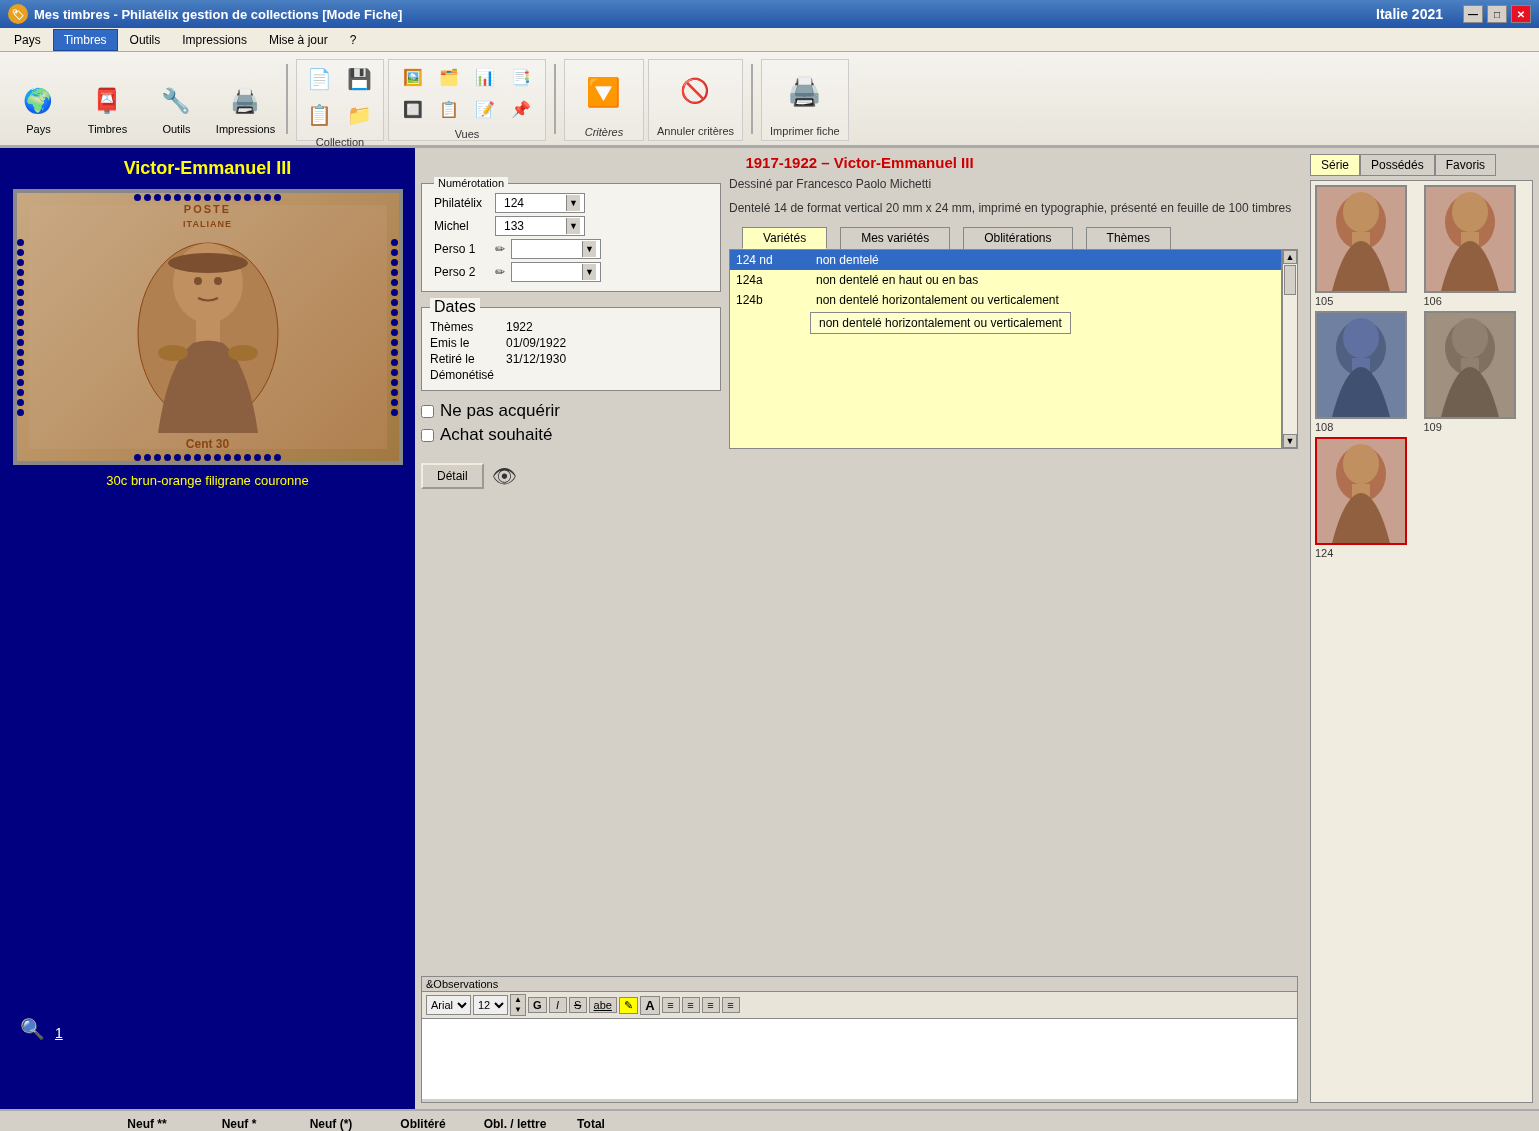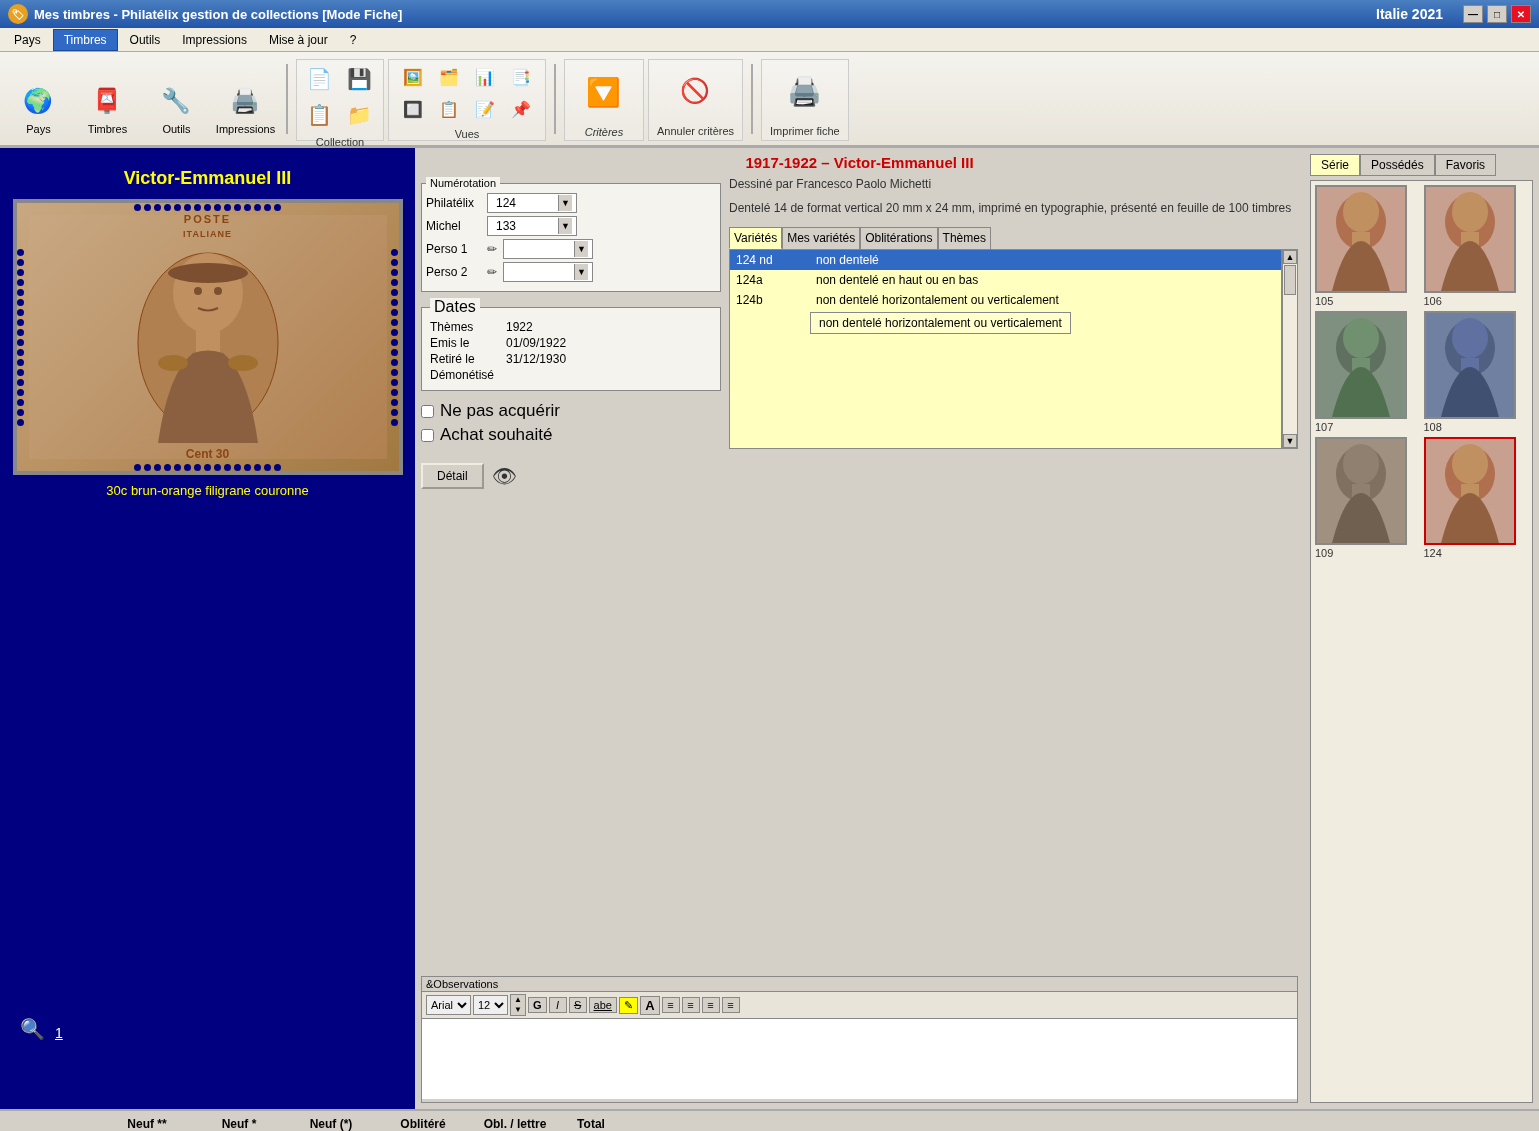--- a/index.html
+++ b/index.html
@@ -20,40 +20,40 @@
     
     .toolbar { background: linear-gradient(to bottom, #f5f3ee, #e8e4da); border-bottom: 2px solid #aaa; padding: 4px 6px; display: flex; align-items: flex-end; gap: 4px; height: 100px; }
     .toolbar-btn { display: flex; flex-direction: column; align-items: center; justify-content: center; width: 60px; cursor: pointer; padding: 4px 2px; border: 1px solid transparent; gap: 2px; }
     .toolbar-icon { width: 40px; height: 40px; display: flex; align-items: center; justify-content: center; font-size: 24px; }
     .toolbar-label { font-size: 11px; text-align: center; line-height: 1.2; }
     .toolbar-separator { width: 2px; height: 70px; background: #aaa; margin: 0 4px; align-self: center; }
     .toolbar-section-label { font-size: 11px; margin-top: 4px; color: #333; }
     .toolbar-grid-btn { width: 36px; height: 32px; display: flex; align-items: center; justify-content: center; cursor: pointer; border: 1px solid transparent; }
     
     
-    .stamp-panel { width: 420px; background: #000080; padding: 20px; display: flex; flex-direction: column; align-items: center; min-height: 520px; position: relative; }
+    .stamp-panel { width: 420px; background: #000080; padding: 10px; display: flex; flex-direction: column; align-items: center; min-height: 520px; position: relative; }
     .stamp-title { color: #ffff00; font-size: 18px; font-weight: bold; margin-bottom: 10px; text-align: center; }
     .stamp-image { width: 380px; height: 380px; background: #c8a882; border: 3px solid #888; display: flex; align-items: center; justify-content: center; position: relative; overflow: hidden; }
     .stamp-caption { color: #ffff00; font-size: 13px; margin-top: 8px; text-align: center; }
     .stamp-zoom { position: absolute; bottom: 50px; left: 20px; color: white; font-size: 18px; cursor: pointer; }
     .series-title { color: #cc0000; font-size: 15px; font-weight: bold; text-align: center; margin-bottom: 4px; }
     .designer-text { font-size: 12px; color: #333; margin-bottom: 4px; }
     .desc-text { font-size: 12px; color: #333; }
     .num-row { display: flex; align-items: center; gap: 6px; margin-bottom: 3px; }
     .num-label { width: 55px; font-size: 12px; }
     .num-input { width: 90px; height: 20px; border: 1px solid #888; padding: 1px 4px; background: white; font-size: 12px; display: flex; align-items: center; justify-content: space-between; }
     .num-dropdown { width: 14px; font-size: 9px; background: #d4d0c8; border-left: 1px solid #888; height: 100%; display: flex; align-items: center; justify-content: center; cursor: pointer; }
     .pen-icon { font-size: 12px; cursor: pointer; color: #333; }
     .date-row { display: flex; align-items: center; gap: 6px; margin-bottom: 2px; }
     .date-label { width: 70px; font-size: 12px; }
     .date-value { font-size: 12px; }
     
     
     .tabs-row { display: flex; gap: 0; }
-    .tab { padding: 3px 4px; border: 1px solid #888; background: #d4d0c8; cursor: pointer; font-size: 12px; border-bottom: none; }
+    .tab { padding: 3px 20px; border: 1px solid #888; background: #d4d0c8; cursor: pointer; font-size: 12px; border-bottom: none; margin-left: 13px; }
     .tab.active { background: #ffffc0; border-bottom: 1px solid #ffffc0; z-index: 1; }
     
     .variety-row { display: flex; align-items: center; padding: 3px 6px; cursor: pointer; font-size: 12px; }
     .variety-row.selected { background: #316ac5; color: white; }
     .variety-code { width: 80px; }
     .variety-desc { flex: 1; }
     
     
     .right-panel { width: 230px; background: #d4d0c8; padding: 6px; }
     .right-tabs { display: flex; gap: 0; margin-bottom: 4px; }
@@ -314,21 +314,21 @@
   </div>
 
   <div class="left-content" style="flex:1; display:flex; flex-direction:column; padding:6px; overflow:hidden;">
 
     <div class="series-title" style="text-align:center; color:#cc0000; font-size:15px; font-weight:bold; margin-bottom:6px;">1917-1922 – Victor-Emmanuel III</div>
 
     <div style="display:flex; gap:8px; flex:1;">
 
       <div style="width:300px; display:flex; flex-direction:column; gap:6px;">
 
-        <fieldset style="border:1px solid #888; padding:4px 4px 6px; background:#f5f3ee;">
+        <fieldset style="border:1px solid #888; padding:4px 12px 6px; background:#f5f3ee;">
           <legend style="font-size:11px; padding:0 4px; background:#f5f3ee;">Numérotation</legend>
 
           <div class="num-row">
             <span class="num-label">Philatélix</span>
             <div class="num-input" style="display:flex; width:90px; height:20px; border:1px solid #888;">
               <span style="flex:1; padding:2px 4px; font-size:12px;">124</span>
               <div class="num-dropdown">▼</div>
             </div>
           </div>
 
@@ -493,32 +493,20 @@
               <rect width="88" height="104" fill="#c8a090"></rect>
               <ellipse cx="44" cy="35" rx="25" ry="28" fill="#b07050"></ellipse>
               <ellipse cx="44" cy="25" rx="18" ry="20" fill="#c09060"></ellipse>
               <rect x="35" y="45" width="18" height="15" fill="#c09060"></rect>
               <path d="M 15 104 Q 25 65 38 56 Q 44 52 50 56 Q 63 65 73 104 Z" fill="#906040"></path>
             </svg>
           </div>
           <div class="stamp-thumb-num">106</div>
         </div>
 
-        <div class="stamp-thumb">
-          <div class="stamp-thumb-img" style="background:linear-gradient(135deg,#90a890,#607860); width:92px; height:108px; border:2px solid #888; position:relative; overflow:hidden;">
-            <svg width="88" height="104" viewBox="0 0 88 104">
-              <rect width="88" height="104" fill="#809080"></rect>
-              <ellipse cx="44" cy="35" rx="25" ry="28" fill="#607060"></ellipse>
-              <ellipse cx="44" cy="25" rx="18" ry="20" fill="#709070"></ellipse>
-              <rect x="35" y="45" width="18" height="15" fill="#709070"></rect>
-              <path d="M 15 104 Q 25 65 38 56 Q 44 52 50 56 Q 63 65 73 104 Z" fill="#507050"></path>
-            </svg>
-          </div>
-          <div class="stamp-thumb-num">107</div>
-        </div>
 
         <div class="stamp-thumb">
           <div class="stamp-thumb-img" style="background:linear-gradient(135deg,#8898b8,#607090); width:92px; height:108px; border:2px solid #888; position:relative; overflow:hidden;">
             <svg width="88" height="104" viewBox="0 0 88 104">
               <rect width="88" height="104" fill="#7080a0"></rect>
               <ellipse cx="44" cy="35" rx="25" ry="28" fill="#506080"></ellipse>
               <ellipse cx="44" cy="25" rx="18" ry="20" fill="#6070a0"></ellipse>
               <rect x="35" y="45" width="18" height="15" fill="#6070a0"></rect>
               <path d="M 15 104 Q 25 65 38 56 Q 44 52 50 56 Q 63 65 73 104 Z" fill="#405070"></path>
             </svg>

